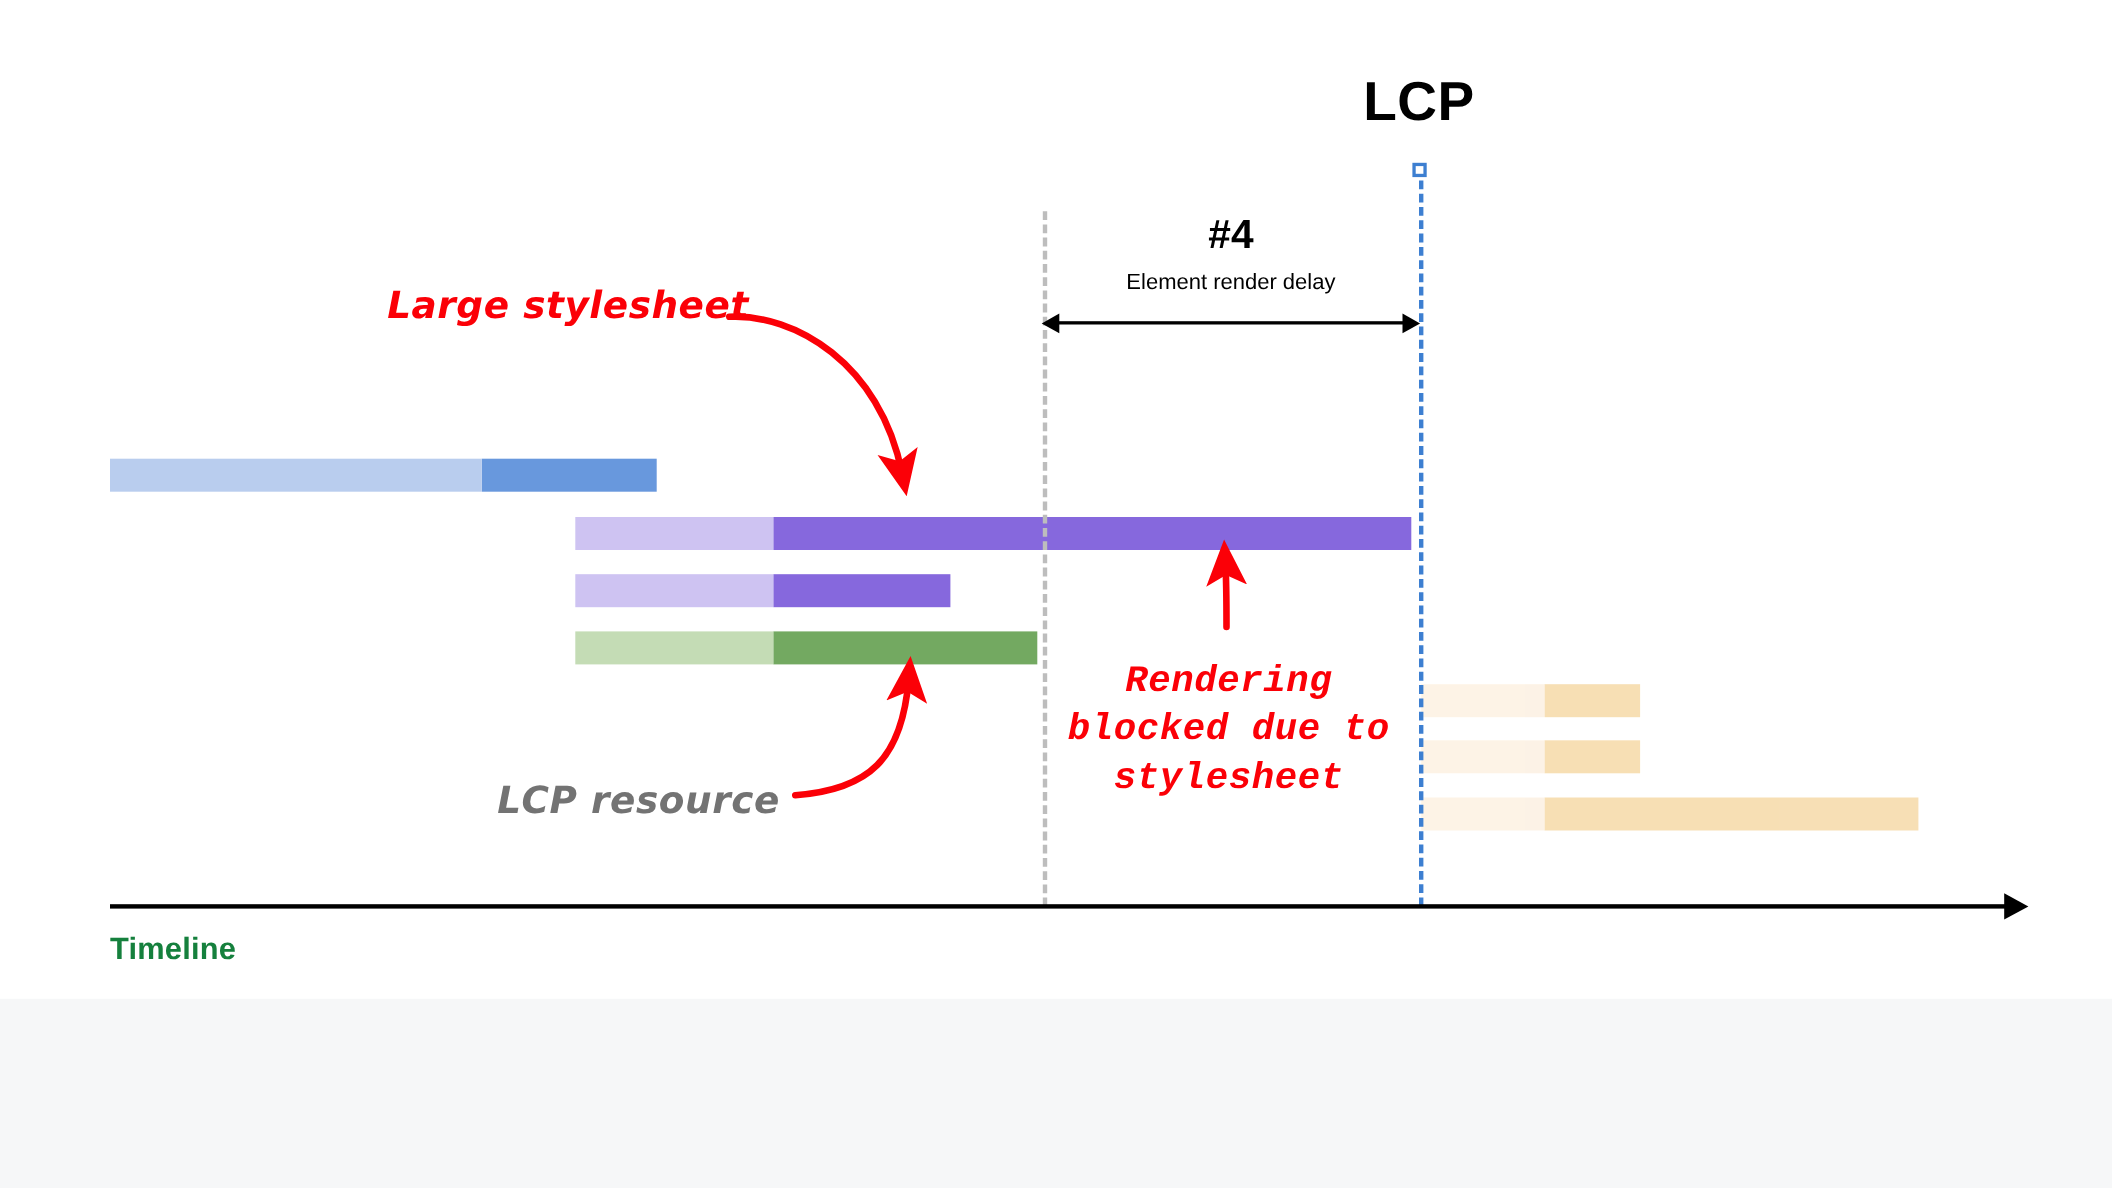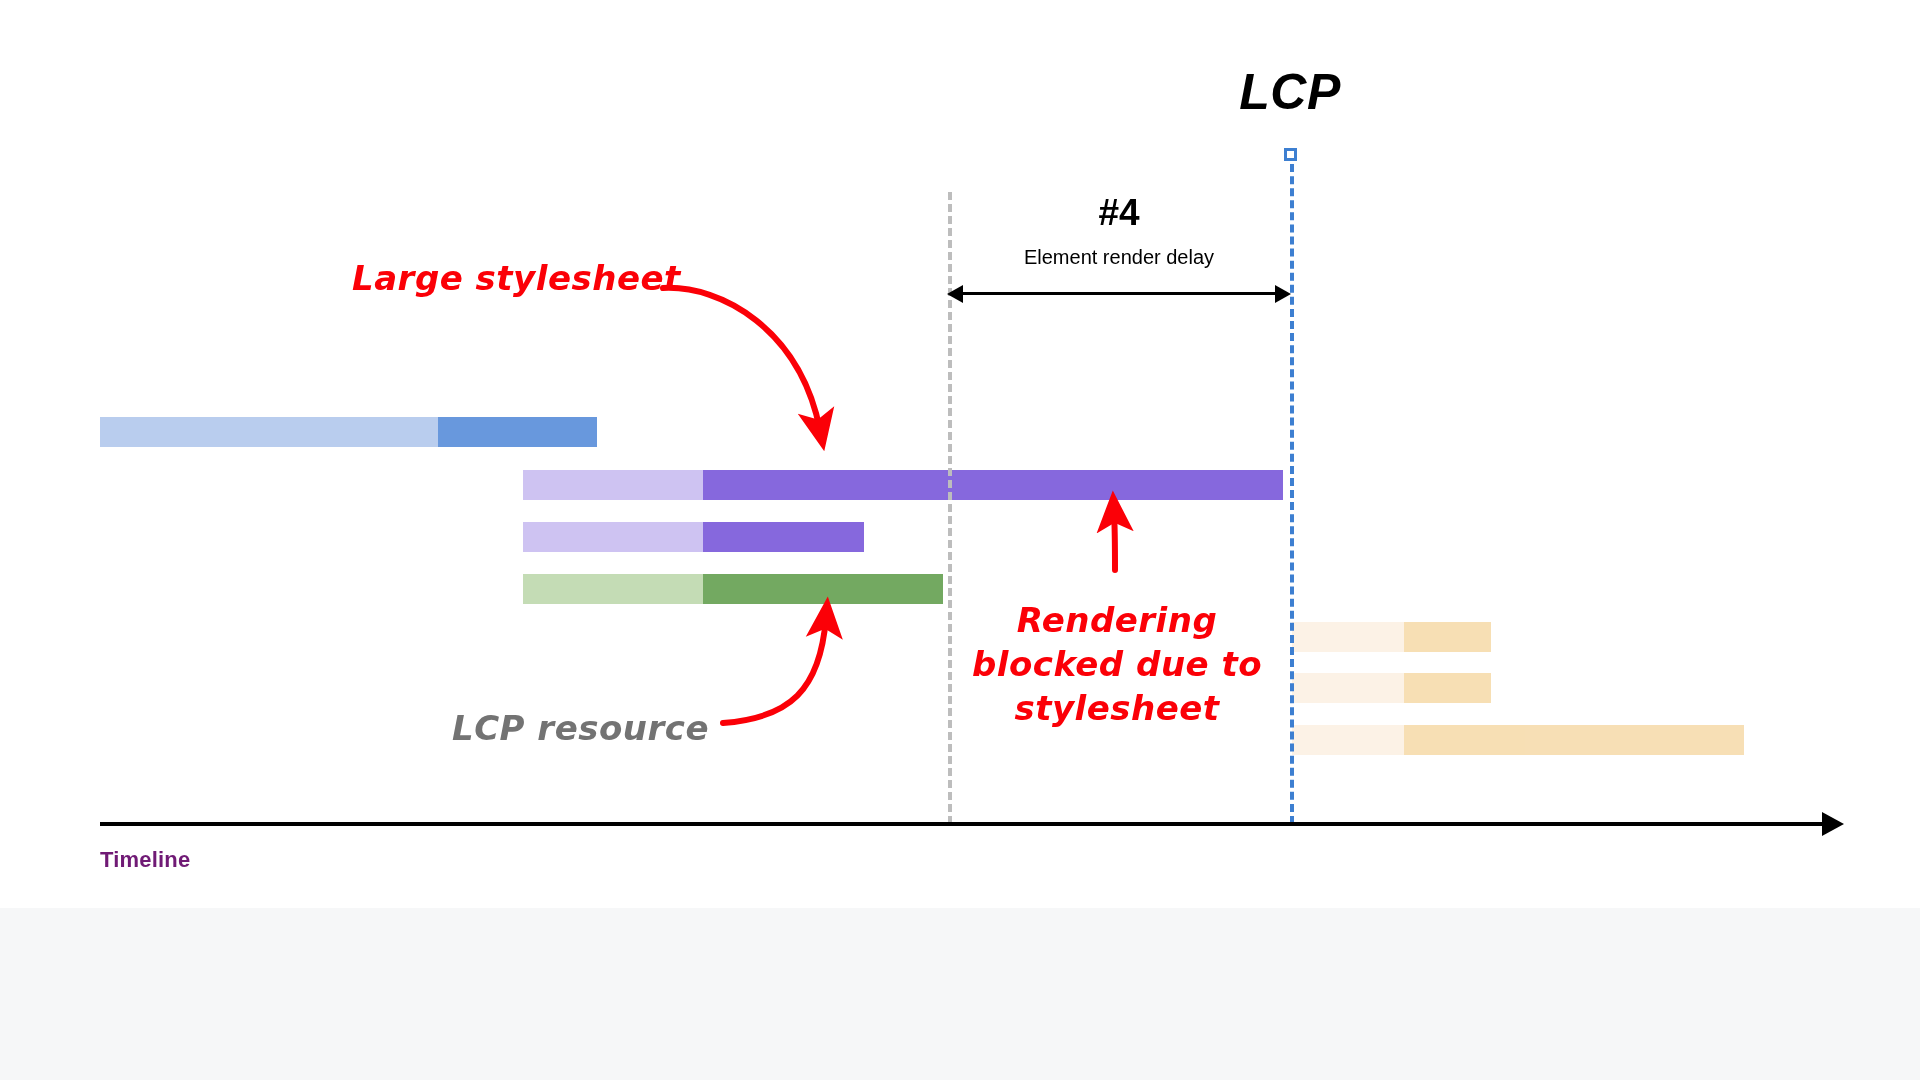--- a/index.html
+++ b/index.html
@@ -21,21 +21,21 @@
   }
   .axis-arrow {
     position: absolute; left: 1822px; top: 812px;
     width: 0; height: 0;
     border-top: 12px solid transparent;
     border-bottom: 12px solid transparent;
     border-left: 22px solid #000000;
   }
   .axis-label {
     position: absolute; left: 100px; top: 847px;
-    font-size: 22px; font-weight: 700; color: #701a75;
+    font-size: 28px; font-weight: 700; color: #15803d;
     letter-spacing: .2px;
   }
 
   
   .guide-dashed-gray {
     position: absolute; top: 192px; width: 0;
     border-left: 4px dashed #bdbdbd; height: 632px;
   }
   .guide-dashed-blue {
     position: absolute; top: 152px; width: 0;
@@ -135,21 +135,21 @@
         </div>
         <div class="bar faded" style="left: 1292px; top: 725px; width: 452px;">
           <div class="seg light" style="width: 112px; background: rgb(251, 233, 210);"></div>
           <div class="seg dark" style="width: 340px; background: rgb(241, 197, 120);"></div>
         </div>
       </div>
 
     <div id="guides-layer">
         <div class="guide-dashed-blue" style="left: 1290px;"></div>
         <div class="lcp-marker-square" style="left: 1290px;"></div>
-        <div class="lcp-label" style="left: 1290px; font-style: italic;">LCP</div>
+        <div class="lcp-label" style="left: 1290px;">LCP</div>
         <div class="guide-dashed-gray" style="left: 948px;"></div>
       </div>
 
     <div id="phases-layer">
         <div class="phase-num" style="left: 1119px; top: 192px;">#4</div>
         <div class="phase-name" style="left: 1119px; top: 246px;">Element render delay</div>
         <div class="phase-arrow-line" style="left: 962px; top: 292px; width: 314px;"></div>
         <div class="phase-arrow-head left" style="left: 947px; top: 285px;"></div>
         <div class="phase-arrow-head right" style="left: 1275px; top: 285px;"></div>
       </div>
@@ -164,21 +164,21 @@
       <path d="M663,288 C722,285 800,330 820,430" stroke="#fb0007" stroke-width="6" fill="none" stroke-linecap="round" marker-end="url(#rhead)"></path>
 
       <path d="M723,723 C790,718 820,690 826,618" stroke="#fb0007" stroke-width="6" fill="none" stroke-linecap="round" marker-end="url(#rhead)"></path>
 
       <path d="M1115,570 C1115,540 1115,530 1114,512" stroke="#fb0007" stroke-width="6" fill="none" stroke-linecap="round" marker-end="url(#rhead)"></path>
     </svg>
 
     <div id="annotations-layer">
         <div class="hand" style="left: 352px; top: 256px; color: rgb(251, 0, 7);">Large stylesheet</div>
         <div class="hand" style="left: 452px; top: 706px; color: #737373;">LCP resource</div>
-        <div class="hand center" style="left: 1117px; top: 598px; color: rgb(251, 0, 7);">Rendering
+        <div class="hand center" style="left: 1117px; top: 598px; color: rgb(251, 0, 7); font-family: Liberation Mono, monospace;">Rendering
 blocked due to
 stylesheet</div>
       </div>
 
     <div class="axis-line"></div>
     <div class="axis-arrow"></div>
     <div class="axis-label">Timeline</div>
   </div>
 
   <div class="legend-bar">

